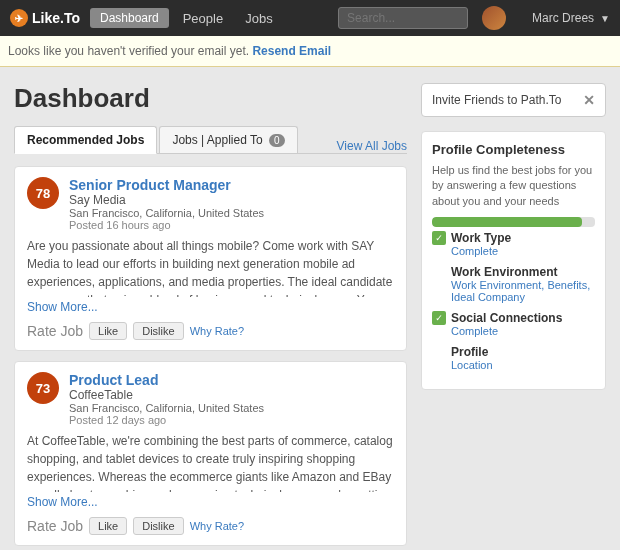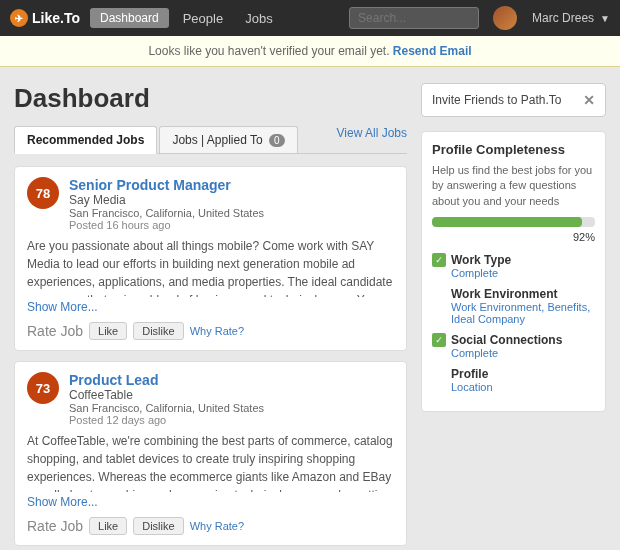--- a/index.html
+++ b/index.html
@@ -73,32 +73,31 @@
       overflow: hidden;
       margin-left: 8px;
     }
     .nav-avatar-img {
       width: 100%; height: 100%;
       background: linear-gradient(135deg, #a0522d, #cd853f);
     }
     .nav-username {
       color: #ccc;
       font-size: 12px;
-      margin-left: 9px;
+      margin-left: 20px;
     }
     .nav-caret {
       color: #ccc;
       font-size: 10px;
     }
 
     
     .alert-banner {
       background: #fffff0;
       border-bottom: 1px solid #e0d090;
-      text-align: center;
       padding: 8px;
       font-size: 12px;
       color: #666;
     }
     .alert-banner a {
       color: #3a7abf;
       text-decoration: none;
       font-weight: bold;
     }
 
@@ -117,21 +116,21 @@
     .page-title {
       font-size: 26px;
       font-weight: bold;
       color: #333;
       margin-bottom: 12px;
     }
 
     
     .tabs-bar {
       display: flex;
-      align-items: flex-start;
+      align-items: flex-end;
       margin-bottom: 12px;
       border-bottom: 1px solid #ccc;
       padding-bottom: 0;
     }
     .tab {
       padding: 6px 12px;
       font-size: 12px;
       cursor: pointer;
       border: 1px solid #ccc;
       border-bottom: none;
@@ -419,21 +418,20 @@
       <span class="invite-text">Invite Friends to Path.To</span>
       <span class="invite-close">✕</span>
     </div>
 
     <div class="profile-box">
       <div class="profile-title">Profile Completeness</div>
       <div class="profile-subtitle">Help us find the best jobs for you by answering a few questions about you and your needs</div>
       <div class="progress-bar-container">
         <div class="progress-bar-fill" id="progress-fill" style="width: 92%;"></div>
       </div>
-      <div class="progress-pct">92%</div>
       <div id="profile-items">
           <div class="profile-item">
     <div class="profile-item-header">
       <div class="check-icon">✓</div>
       <span class="profile-item-name">Work Type</span>
     </div>
     <div class="profile-item-sub">Complete</div>
   </div>
           <div class="profile-item">
     <div class="profile-item-header">

